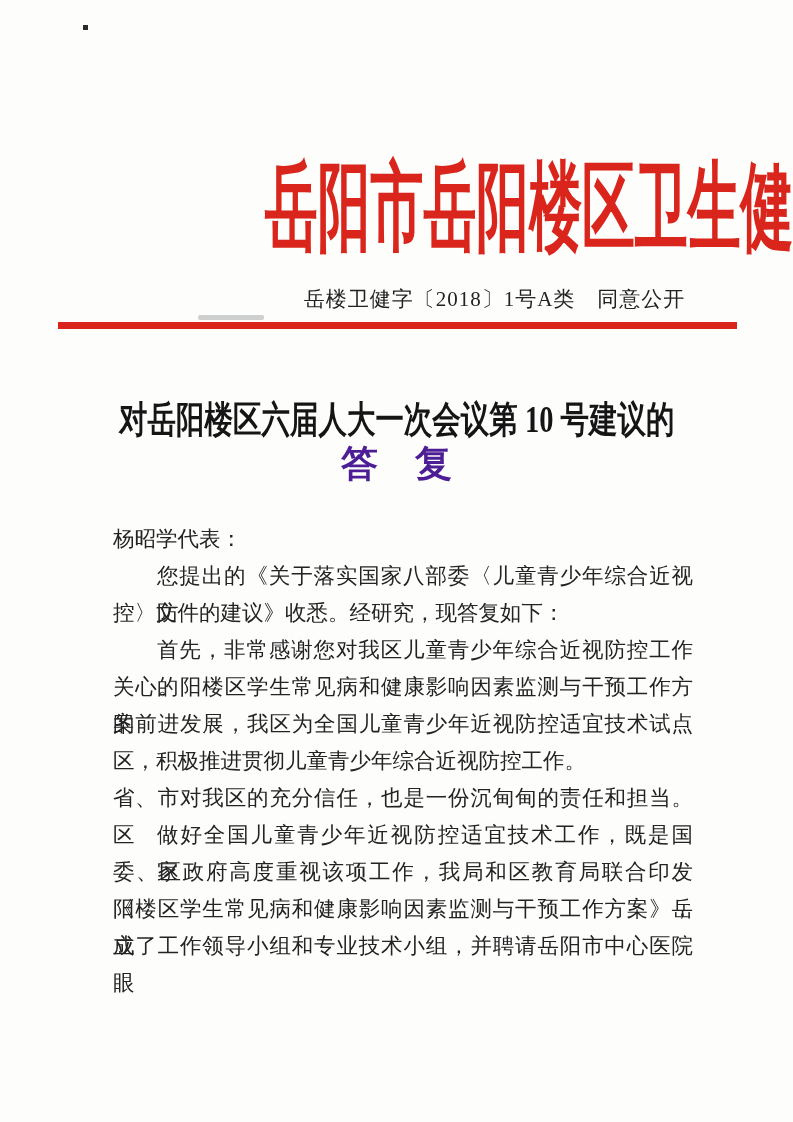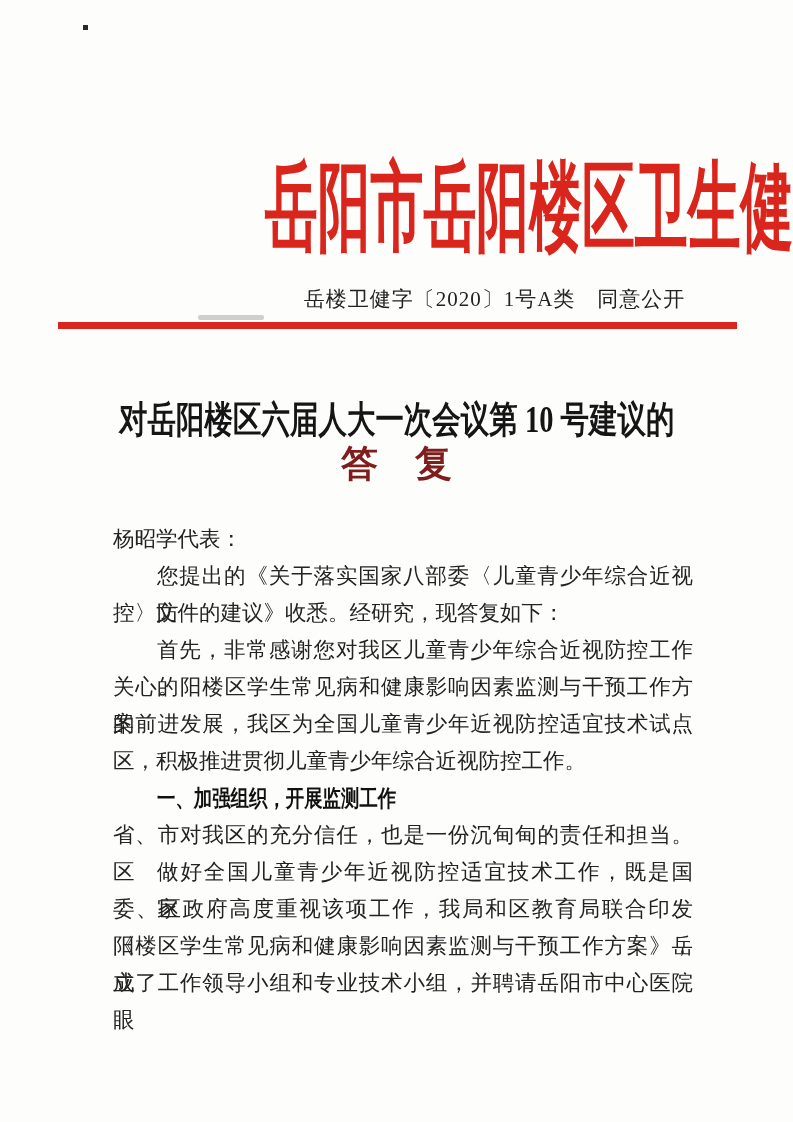--- a/index.html
+++ b/index.html
@@ -53,21 +53,21 @@
     text-align:center;white-space:nowrap;
   }
   .title1-inner{
     display:inline-block;
     font-size:37px;line-height:44px;font-weight:bold;color:#151515;
     transform:scaleX(0.77);transform-origin:50% 50%;
   }
   .title2{
     position:absolute;top:444px;left:0;width:100%;
     text-align:center;
-    font-size:37px;line-height:40px;font-weight:bold;color:#7f1d1d;
+    font-size:37px;line-height:40px;font-weight:bold;color:#4c1d95;
   }
 
   
   .body-text{
     position:absolute;left:113px;top:521px;width:580px;
     font-size:21.5px;line-height:37px;color:var(--ink);
   }
   .line{height:37px;overflow:visible;}
   .indent{padding-left:44px;}
   .fill{text-align:justify;text-align-last:justify;word-break:break-all;}
@@ -84,40 +84,37 @@
 
 <div class="page">
 
   <div class="speck"></div>
   <div class="smudge"></div>
 
   <div class="agency">
     <span class="agency-inner">岳阳市岳阳楼区卫生健康局</span>
   </div>
 
-  <div class="docnum">岳楼卫健字〔2020〕1号A类　同意公开</div>
+  <div class="docnum">岳楼卫健字〔2018〕1号A类　同意公开</div>
 
   <div class="rule"></div>
 
   <div class="title1">
     <span class="title1-inner">对岳阳楼区六届人大一次会议第 10 号建议的</span>
   </div>
   <div class="title2">答　复</div>
 
   <div class="body-text">
     <div class="line">杨昭学代表：</div>
     <div class="line indent fill">您提出的《关于落实国家八部委〈儿童青少年综合近视防</div>
     <div class="line">控〉文件的建议》收悉。经研究，现答复如下：</div>
     <div class="line indent fill">首先，非常感谢您对我区儿童青少年综合近视防控工作的</div>
     <div class="line fill">关心。阳楼区学生常见病和健康影响因素监测与干预工作方案</div>
     <div class="line fill">的前进发展，我区为全国儿童青少年近视防控适宜技术试点</div>
     <div class="line">区，积极推进贯彻儿童青少年综合近视防控工作。</div>
-    <div class="line indent">
-      <span class="heading-text">一、加强组织，开展监测工作</span>
-    </div>
     <div class="line fill">省、市对我区的充分信任，也是一份沉甸甸的责任和担当。区</div>
     <div class="line indent fill">做好全国儿童青少年近视防控适宜技术工作，既是国家、</div>
     <div class="line fill">委、区政府高度重视该项工作，我局和区教育局联合印发《岳</div>
     <div class="line fill">阳楼区学生常见病和健康影响因素监测与干预工作方案》，成</div>
     <div class="line fill">立了工作领导小组和专业技术小组，并聘请岳阳市中心医院眼</div>
   </div>
 
 </div>
 
 </body></html>

